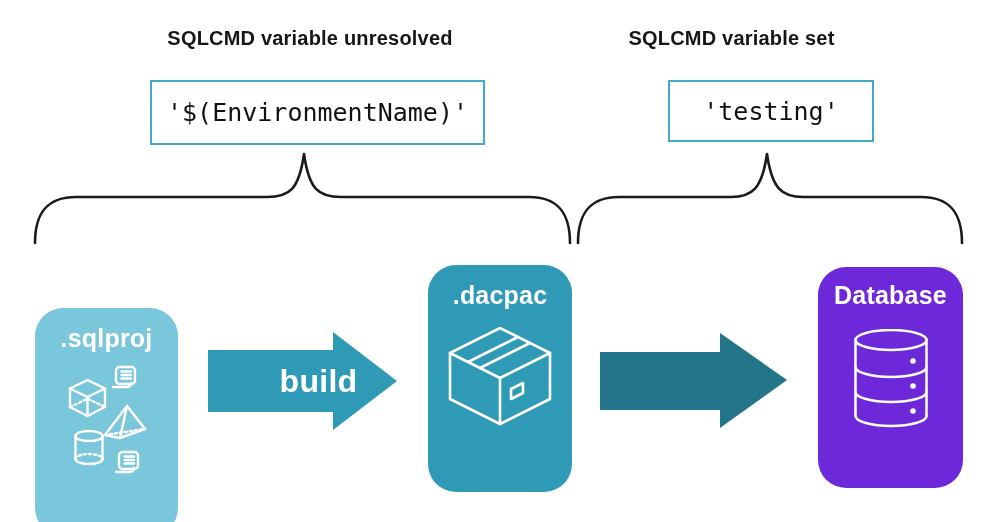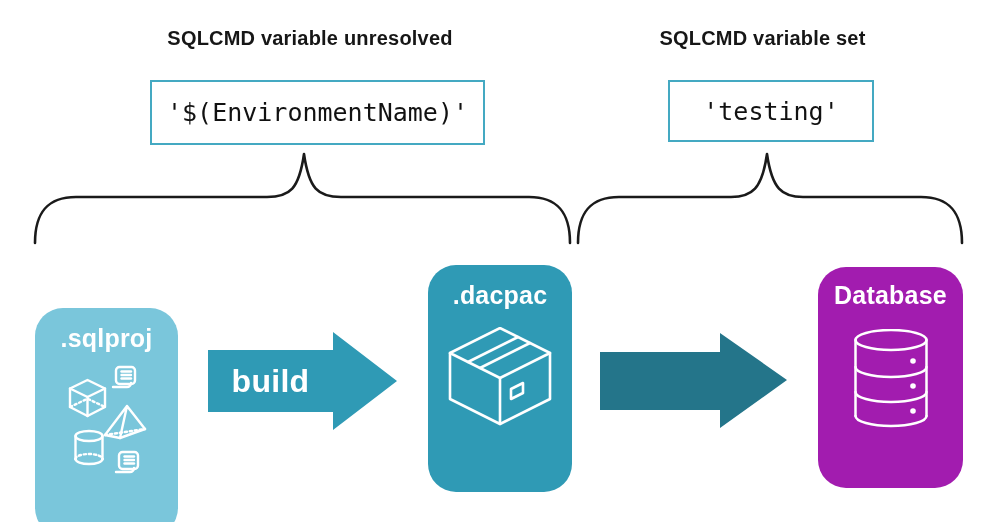--- a/index.html
+++ b/index.html
@@ -5,21 +5,21 @@
   html,body{margin:0;padding:0;background:#ffffff;}
   .canvas{
     position:relative;width:1000px;height:522px;background:#ffffff;
     font-family:"Liberation Sans",sans-serif;overflow:hidden;
   }
   .heading{
     position:absolute;top:27px;font-size:20px;font-weight:700;color:#161616;
     text-align:center;letter-spacing:0.2px;
   }
   .heading.left{left:60px;width:500px;}
-  .heading.right{left:560px;width:405px;}
+  .heading.right{left:529px;width:405px;}
   .codebox{
     position:absolute;top:80px;border:2.5px solid #44a9c2;background:#ffffff;
     display:flex;align-items:center;justify-content:center;
     font-family:"DejaVu Sans Mono",monospace;font-size:25px;color:#111111;
   }
   .codebox.left{left:150px;width:331px;height:61px;}
   .codebox.right{left:668px;width:202px;height:58px;}
   .braces{position:absolute;left:0;top:0;width:1000px;height:260px;}
   .card{
     position:absolute;border-radius:28px;color:#ffffff;
@@ -28,21 +28,21 @@
     text-align:center;font-size:25px;font-weight:700;margin-top:16px;
     letter-spacing:0.2px;
   }
   .card.sqlproj{left:35px;top:265px;width:143px;height:228px;}
   .card.dacpac{left:428px;top:265px;width:144px;height:227px;}
   .card.database{left:818px;top:267px;width:145px;height:221px;}
   .card svg{position:absolute;}
   .arrow-svg{position:absolute;}
   .arrow-label{
     position:absolute;display:flex;align-items:center;justify-content:center;
-    color:#ffffff;font-weight:700;font-size:32px;letter-spacing:0.3px;
+    color:#ffffff;font-weight:700;font-size:32px;letter-spacing:0.3px;padding-left:48px;
   }
   .icon-stroke{fill:none;stroke:#ffffff;stroke-width:2.4;stroke-linecap:round;stroke-linejoin:round;}
   .icon-dash{stroke-dasharray:2.2,2.8;}
 </style>
 </head>
 <body>
 
 <div class="canvas">
 
   <div class="heading left">SQLCMD variable unresolved</div>
@@ -119,21 +119,21 @@
         <path d="M21,35 L71,10 M33,41 L83,16"></path>
         <path d="M64,62 L76,56 L76,66 L64,72 Z"></path>
       </g>
     </svg>
   </div>
 
   <svg class="arrow-svg" style="left:597px;top:330px;" width="193" height="101" viewBox="0 0 193 101">
     <polygon points="3,22 123,22 123,3 190,50 123,98 123,80 3,80" fill="#24758a"></polygon>
   </svg>
 
-  <div class="card database" style="background: #a21caf; border-radius: 28px;">
+  <div class="card database" style="background: #6d28d9; border-radius: 28px;">
     <div class="card-title" style="margin-top:14px;">Database</div>
     <svg style="left:34px;top:62px;" width="78" height="102" viewBox="0 0 78 102">
       <g class="icon-stroke" style="stroke-width:2.5">
         <ellipse cx="39" cy="11" rx="35.5" ry="10"></ellipse>
         <path d="M3.5,11 L3.5,87 M74.5,11 L74.5,87"></path>
         <path d="M3.5,38 a35.5,10 0 0 0 71,0"></path>
         <path d="M3.5,63 a35.5,10 0 0 0 71,0"></path>
         <path d="M3.5,87 a35.5,10 0 0 0 71,0"></path>
       </g>
       <g fill="#ffffff" stroke="none">

